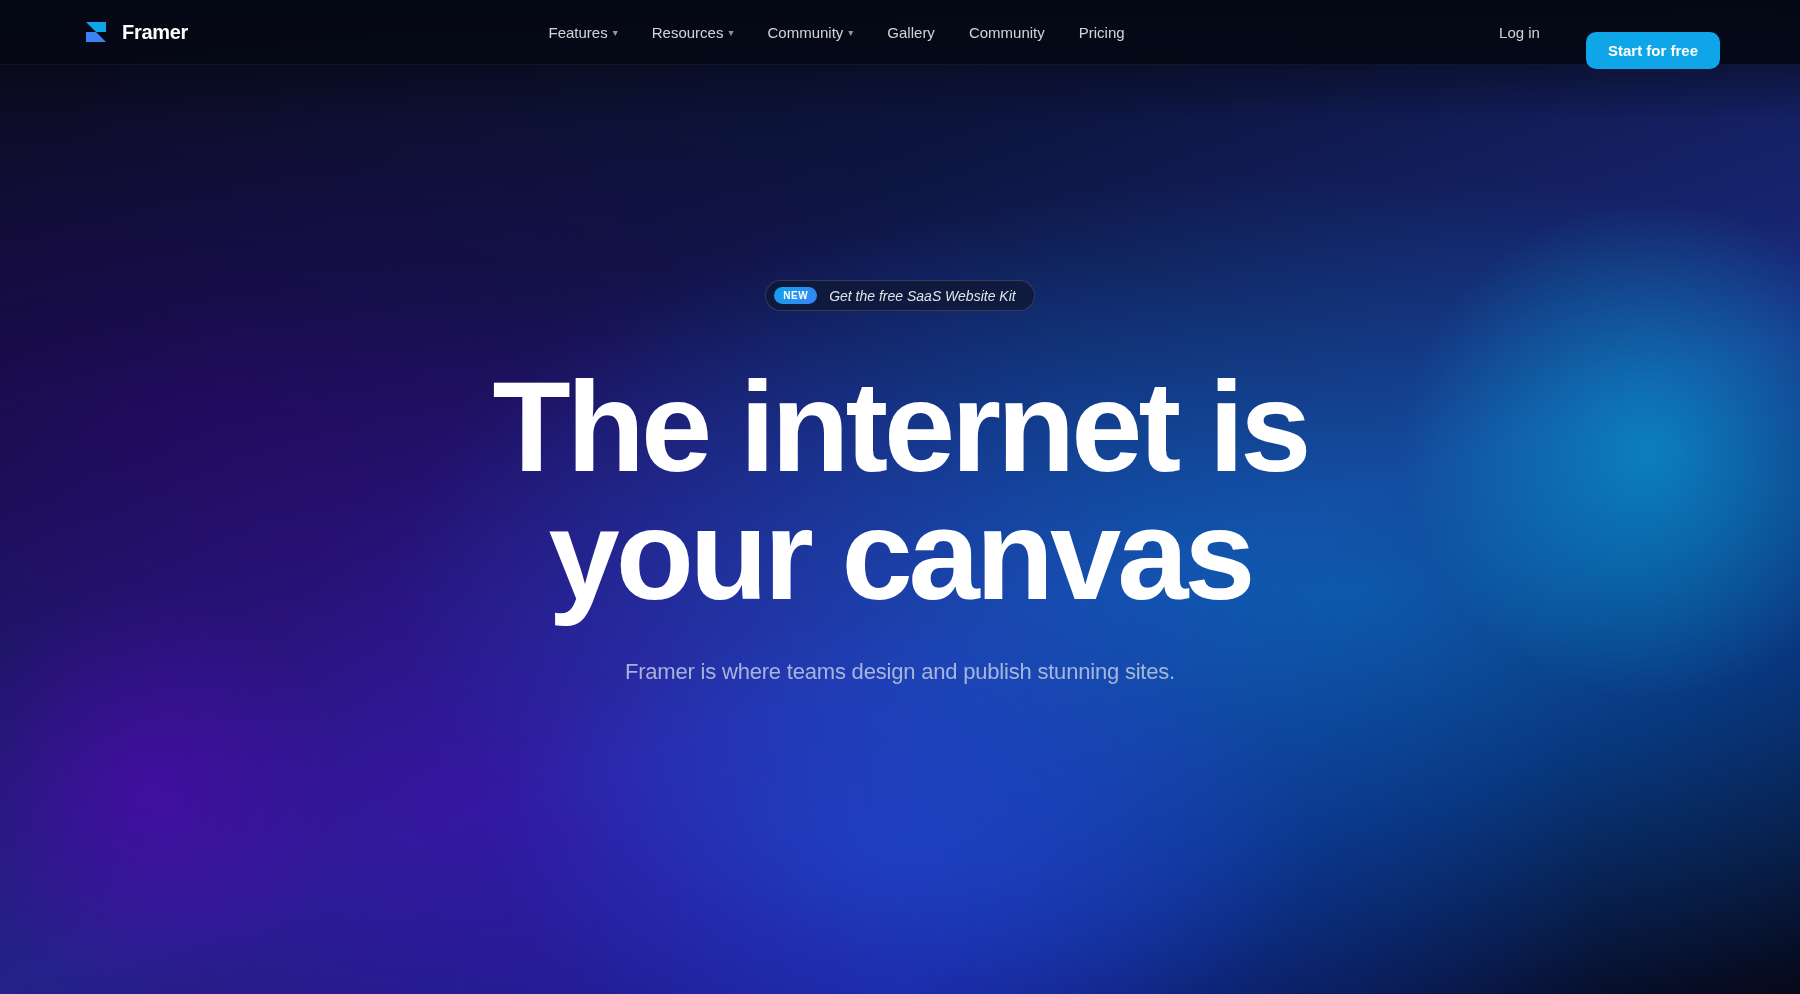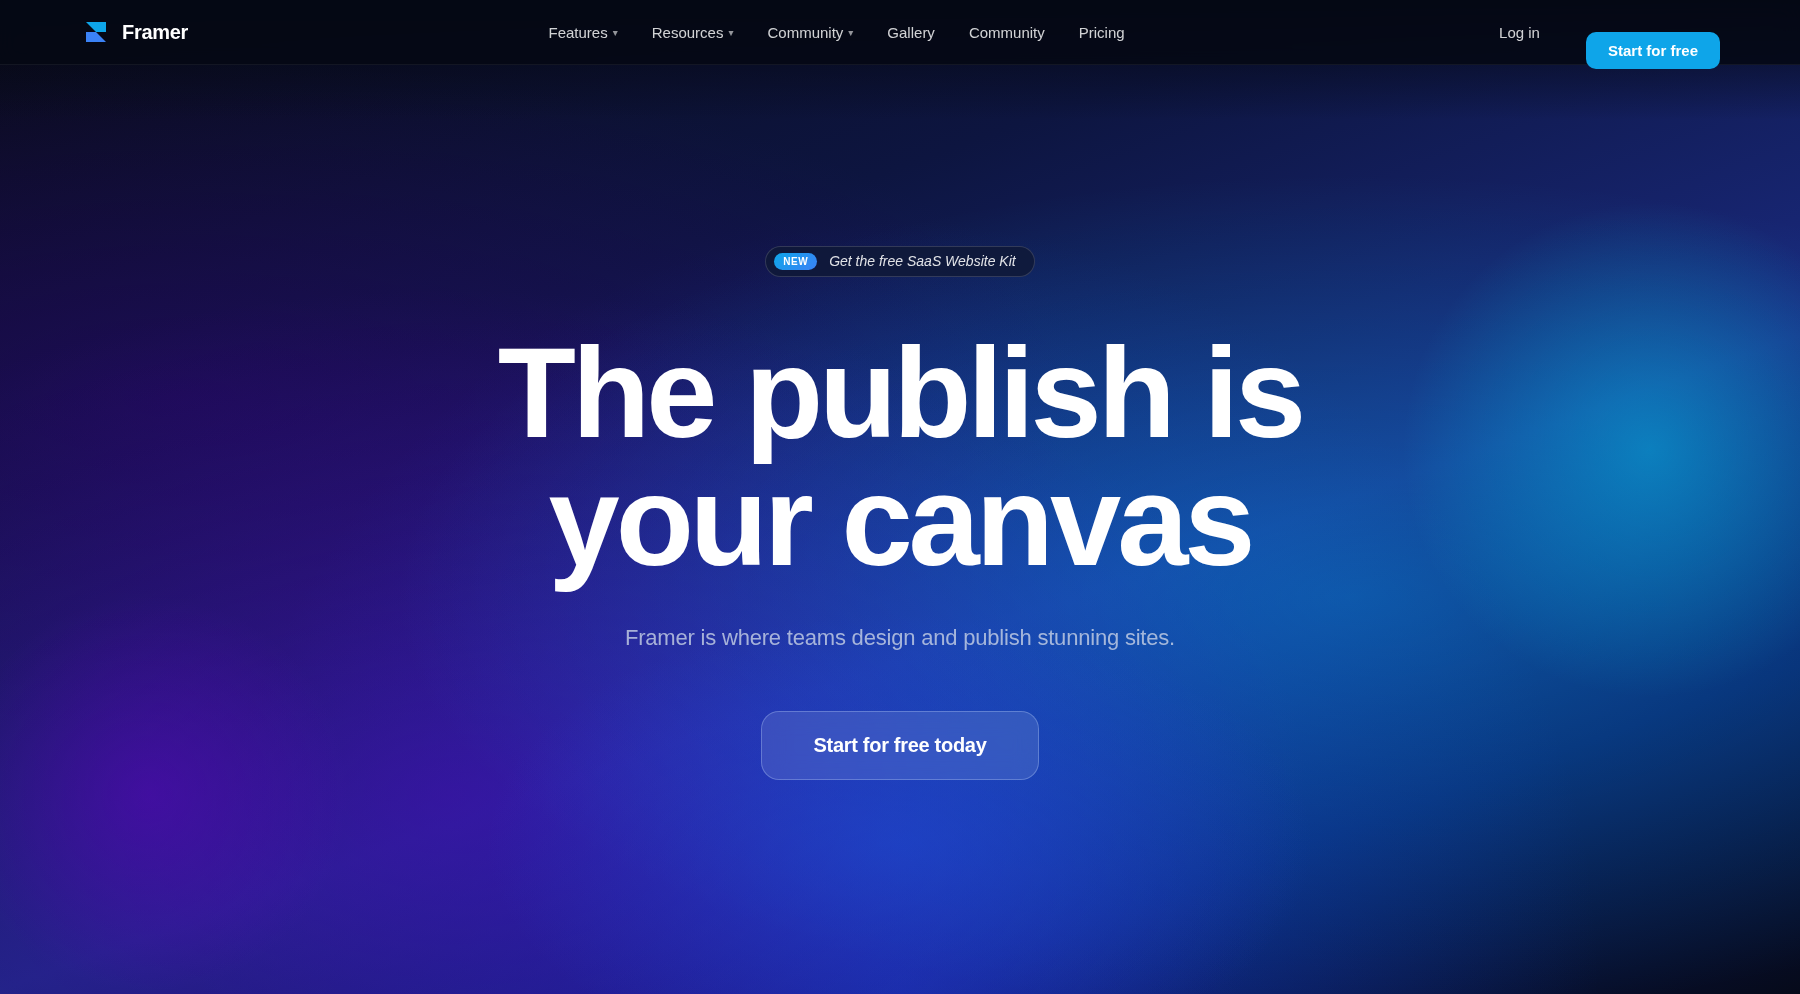--- a/index.html
+++ b/index.html
@@ -301,20 +301,19 @@
   </div>
 </nav>
 
 <div class="hero-content">
   <div class="new-badge-container">
     <span class="new-badge">NEW</span>
     <span class="new-badge-text">Get the free SaaS Website Kit</span>
   </div>
 
   <h1 class="headline">
-    <span>The publish is</span><br>
+    <span>The internet is</span><br>
     <span>your canvas</span>
   </h1>
 
   <p class="subheadline">Framer is where teams design and publish stunning sites.</p>
 
-  <button class="cta-button">Start for free today</button>
 </div>
 
 </body></html>

